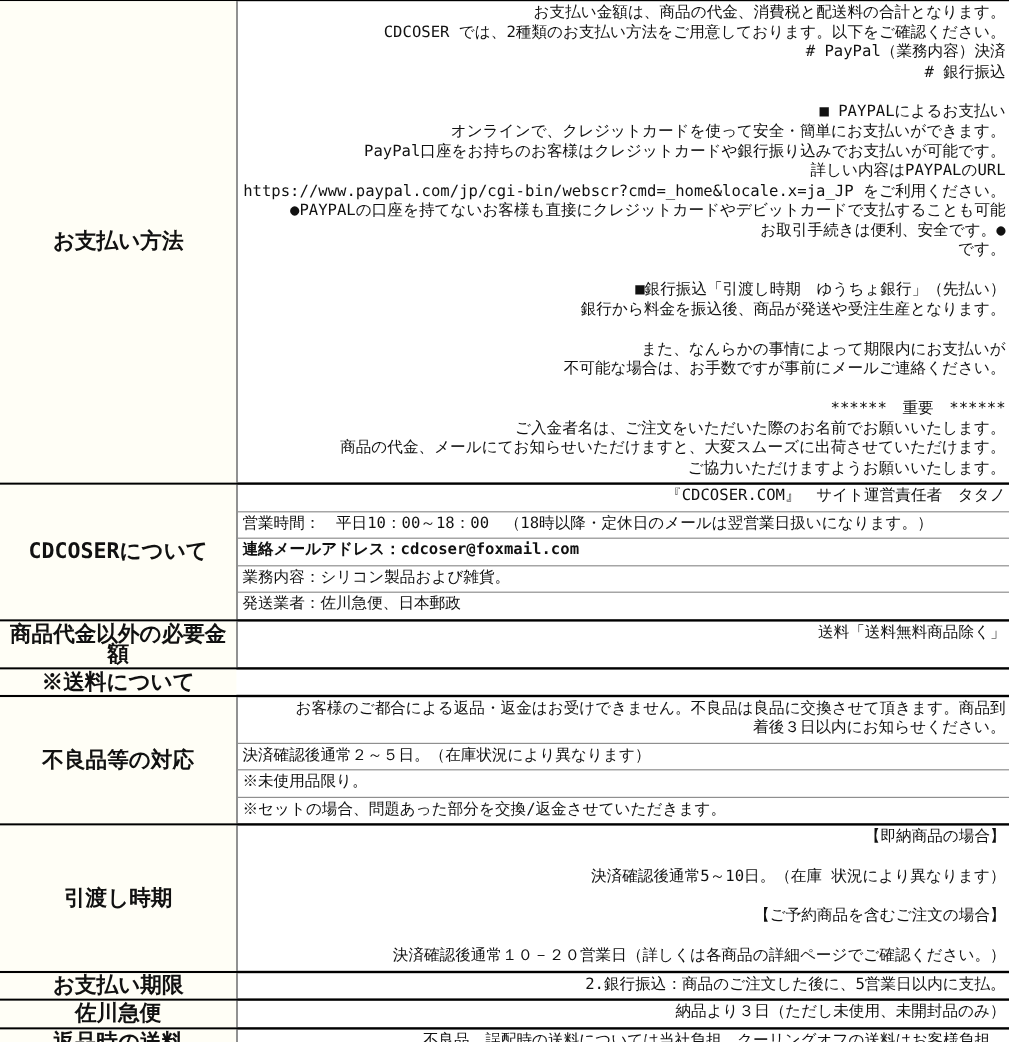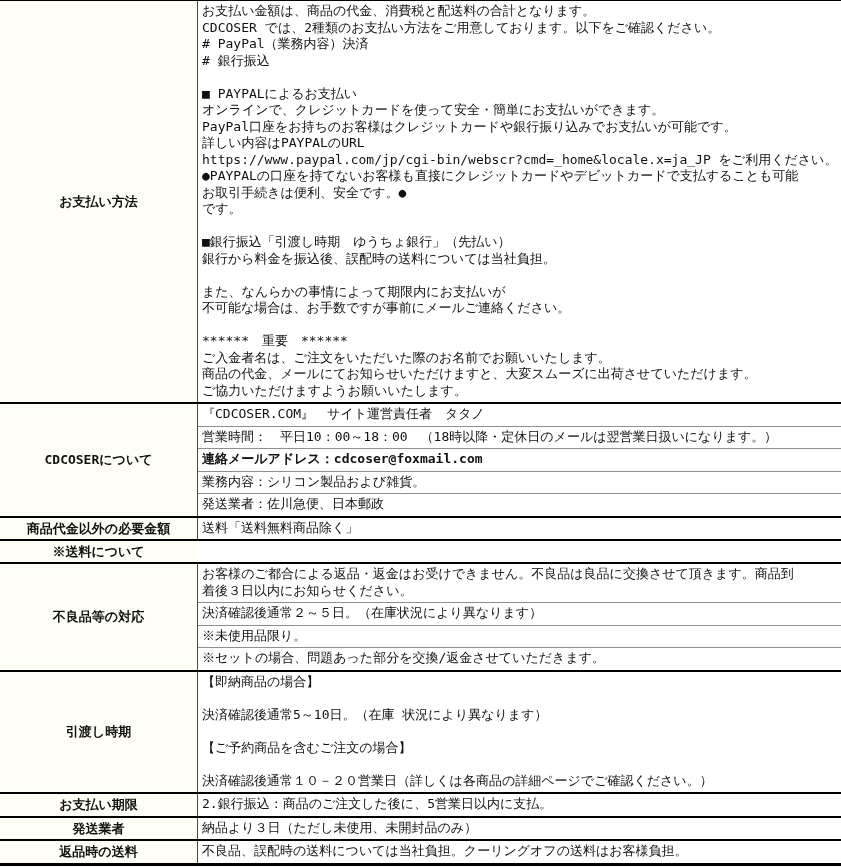--- a/index.html
+++ b/index.html
@@ -23,39 +23,39 @@
   .row:first-child { border-top: none; }
   .header-cell {
     flex: 0 0 197px;
     width: 197px;
     background: var(--header-bg, #fffef6);
     display: flex;
     align-items: center;
     justify-content: center;
     text-align: center;
     font-weight: bold;
-    font-size: 13px;
+    font-size: 18px;
     line-height: 17px;
     padding: 2px 4px;
   }
   .content-col {
     flex: 1 1 auto;
     min-width: 0;
     border-left: 1px solid var(--border-divider, #4a4a4a);
     display: flex;
     flex-direction: column;
   }
   .content-cell {
     padding: 2px 3px 3px 4px;
     font-size: 13px;
     line-height: 16.5px;
     border-top: 1px solid var(--border-minor, #8f8f8f);
     flex: 1 0 auto;
   }
-  .content-cell:first-child { border-top: none; }
+  .content-cell:first-child { border-top: none; text-align: right; }
   .content-cell.bold { font-weight: bold; }
   .line {
     white-space: pre-wrap;
     word-break: break-all;
     min-height: 16.5px;
   }
 </style>
 </head>
 <body>
 
@@ -72,21 +72,21 @@
           <div class="line">■ PAYPALによるお支払い</div>
           <div class="line">オンラインで、クレジットカードを使って安全・簡単にお支払いができます。</div>
           <div class="line">PayPal口座をお持ちのお客様はクレジットカードや銀行振り込みでお支払いが可能です。</div>
           <div class="line">詳しい内容はPAYPALのURL</div>
           <div class="line">https://www.paypal.com/jp/cgi-bin/webscr?cmd=_home&amp;locale.x=ja_JP をご利用ください。</div>
           <div class="line">●PAYPALの口座を持てないお客様も直接にクレジットカードやデビットカードで支払することも可能</div>
           <div class="line">お取引手続きは便利、安全です。●</div>
           <div class="line">です。</div>
           <div class="line">&nbsp;</div>
           <div class="line">■銀行振込「引渡し時期　ゆうちょ銀行」（先払い）</div>
-          <div class="line">銀行から料金を振込後、誤配時の送料については当社負担。</div>
+          <div class="line">銀行から料金を振込後、商品が発送や受注生産となります。</div>
           <div class="line">&nbsp;</div>
           <div class="line">また、なんらかの事情によって期限内にお支払いが</div>
           <div class="line">不可能な場合は、お手数ですが事前にメールご連絡ください。</div>
           <div class="line">&nbsp;</div>
           <div class="line">******　重要　******</div>
           <div class="line">ご入金者名は、ご注文をいただいた際のお名前でお願いいたします。</div>
           <div class="line">商品の代金、メールにてお知らせいただけますと、大変スムーズに出荷させていただけます。</div>
           <div class="line">ご協力いただけますようお願いいたします。</div>
         </div>
       </div>
@@ -156,21 +156,21 @@
     </div>
     <div class="row">
       <div class="header-cell">お支払い期限</div>
       <div class="content-col">
         <div class="content-cell">
           <div class="line">2.銀行振込：商品のご注文した後に、5営業日以内に支払。</div>
         </div>
       </div>
     </div>
     <div class="row">
-      <div class="header-cell">発送業者</div>
+      <div class="header-cell">佐川急便</div>
       <div class="content-col">
         <div class="content-cell">
           <div class="line">納品より３日（ただし未使用、未開封品のみ）</div>
         </div>
       </div>
     </div>
     <div class="row">
       <div class="header-cell">返品時の送料</div>
       <div class="content-col">
         <div class="content-cell">

